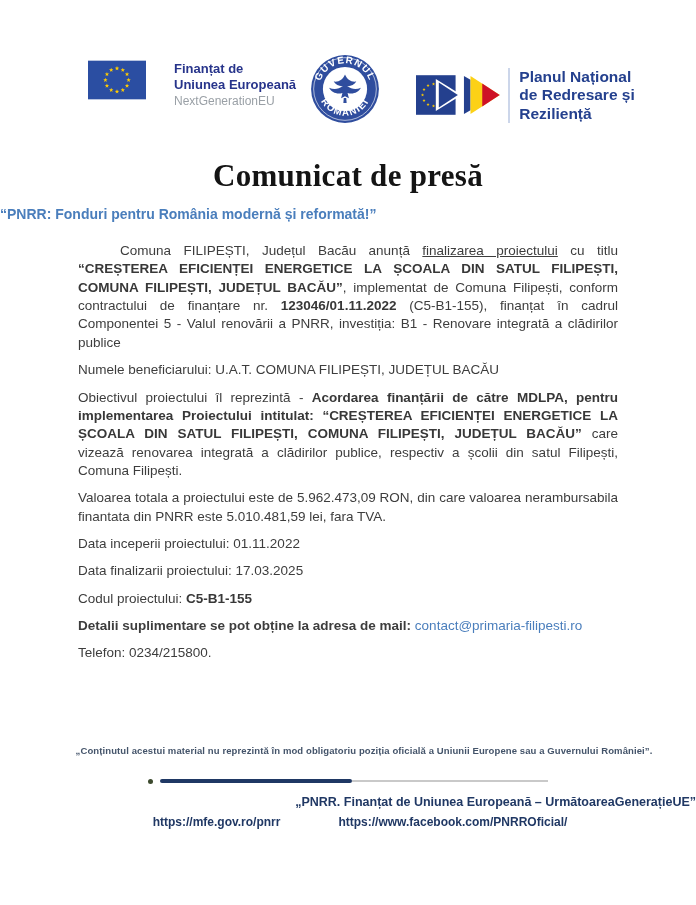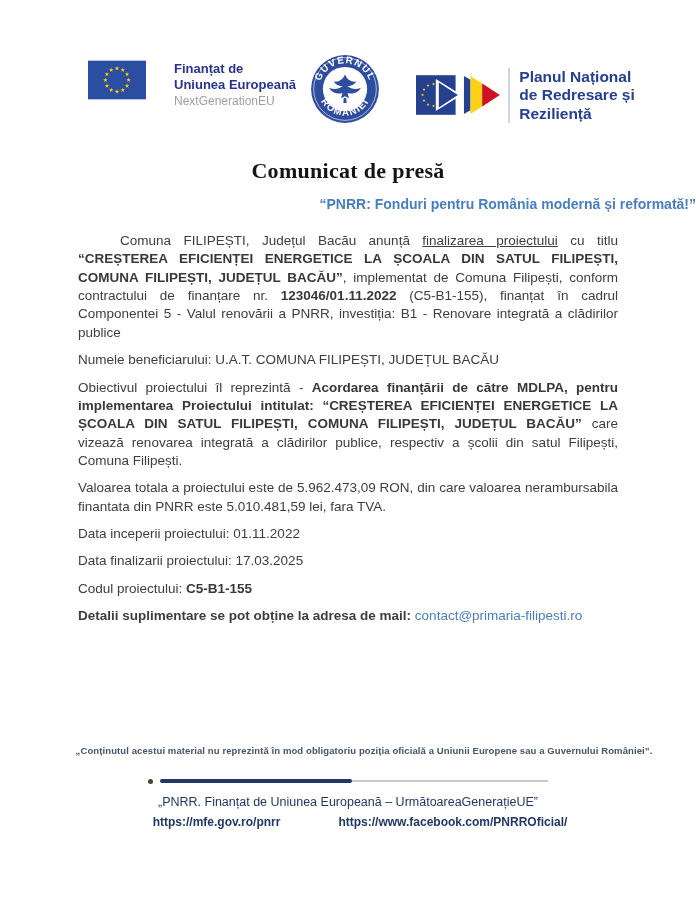--- a/index.html
+++ b/index.html
@@ -21,24 +21,24 @@
   .eu-logo-text .gray{color:#9aa0a6;font-size:12px;margin-top:2px;}
   .gov-seal{position:absolute;left:308px;top:0px;width:74px;height:74px;}
   .pnrr-logo{position:absolute;left:416px;top:16px;display:flex;align-items:center;}
   .pnrr-arrows{width:96px;height:48px;display:block;}
   .pnrr-text{border-left:2px solid #ccd6ea;padding-left:9px;margin-left:4px;
     color:#24408e;font-weight:bold;font-size:15.5px;line-height:1.18;}
   
   .doc-title{
     margin:158px 0 0 0;text-align:center;
     font-family:"Liberation Serif","DejaVu Serif",serif;
-    font-size:22px;font-weight:bold;color:#141414;letter-spacing:.3px;
+    font-size:31px;font-weight:bold;color:#141414;letter-spacing:.3px;
   }
   .doc-subtitle{
-    margin:12px 0 0 0;text-align:right;
+    margin:12px 0 0 0;text-align:left;
     font-size:14px;font-weight:bold;color:#4a7ebc;
   }
   
   .content{margin:20px 78px 0 78px;font-size:13.5px;line-height:1.36;}
   .content p{margin:0 0 9px 0;}
   .jst{text-align:justify;}
   .indent{text-indent:42px;}
   b,.bold{font-weight:bold;color:#383838;}
   .und{text-decoration:underline;}
   a.mail-link{color:#4a7ebc;text-decoration:none;}
@@ -50,22 +50,22 @@
     font-size:9.5px;font-weight:bold;color:#44546a;letter-spacing:.1px;
   }
   .sep-line{
     position:absolute;top:33px;left:148px;width:400px;height:6px;
     display:flex;align-items:center;
   }
   .sep-dot{width:5px;height:5px;border-radius:50%;background:#3c4a2e;margin-right:7px;flex:0 0 auto;}
   .sep-navy{width:192px;height:4px;background:#1f3864;border-radius:2px;flex:0 0 auto;}
   .sep-gray{flex:1 1 auto;height:2px;background:#c9c9c9;}
   .slogan{
-    position:absolute;top:50px;left:0;width:100%;text-align:center;
-    font-size:12.5px;font-weight:normal;color:#203864;
+    position:absolute;top:50px;left:0;width:100%;text-align:right;
+    font-size:12.5px;font-weight:bold;color:#203864;
   }
   .footer-links{
     position:absolute;top:70px;left:12px;width:100%;
     display:flex;justify-content:center;gap:58px;
     font-size:12px;font-weight:bold;color:#203864;
   }
   .footer-links a{color:#203864;text-decoration:none;}
   
   .seal-arc{font-family:"Liberation Sans",sans-serif;font-size:9.5px;font-weight:bold;fill:#ffffff;letter-spacing:1.2px;}
 </style>
@@ -162,20 +162,21 @@
     <p class="jst">Valoarea totala a proiectului este de 5.962.473,09 RON, din care valoarea nerambursabila finantata din PNRR este 5.010.481,59 lei, fara TVA.</p>
 
     <p>Data inceperii proiectului: 01.11.2022</p>
 
     <p>Data finalizarii proiectului: 17.03.2025</p>
 
     <p><span>Codul proiectului: </span><b>C5-B1-155</b></p>
 
     <p><span class="semibold">Detalii suplimentare se pot obține la adresa de mail: </span> <a class="mail-link" href="#">contact@primaria-filipesti.ro</a></p>
 
+    <p>Telefon: 0234/215800.</p>
   </div>
 
   <div class="footer">
     <div class="disclaimer">„Conținutul acestui material nu reprezintă în mod obligatoriu poziția oficială a Uniunii Europene sau a Guvernului României”.</div>
     <div class="sep-line">
       <span class="sep-dot"></span>
       <span class="sep-navy"></span>
       <span class="sep-gray"></span>
     </div>
     <div class="slogan">„PNRR. Finanțat de Uniunea Europeană – UrmătoareaGenerațieUE”</div>

